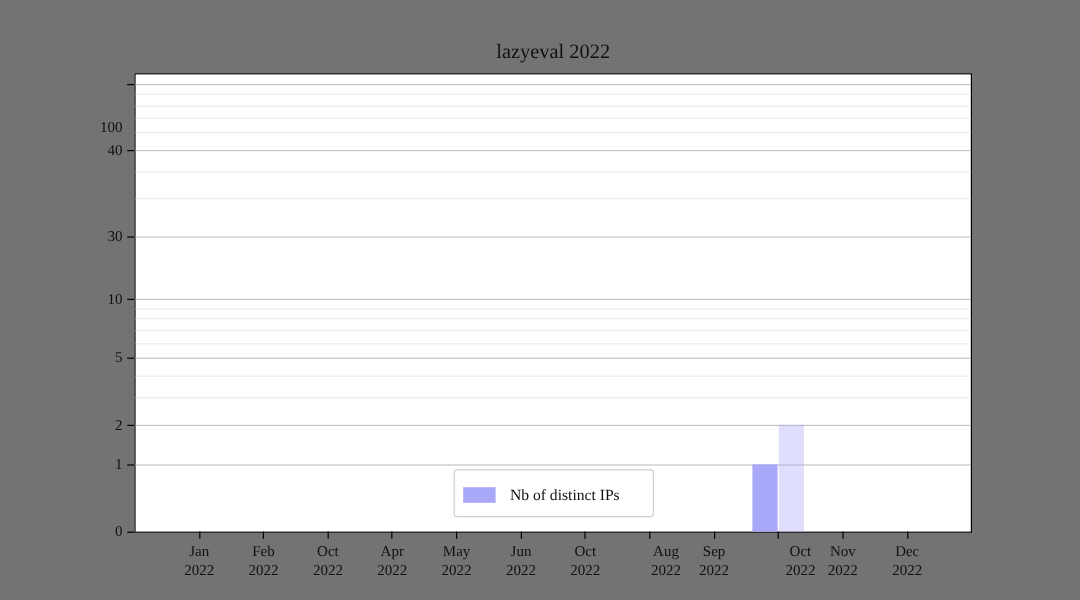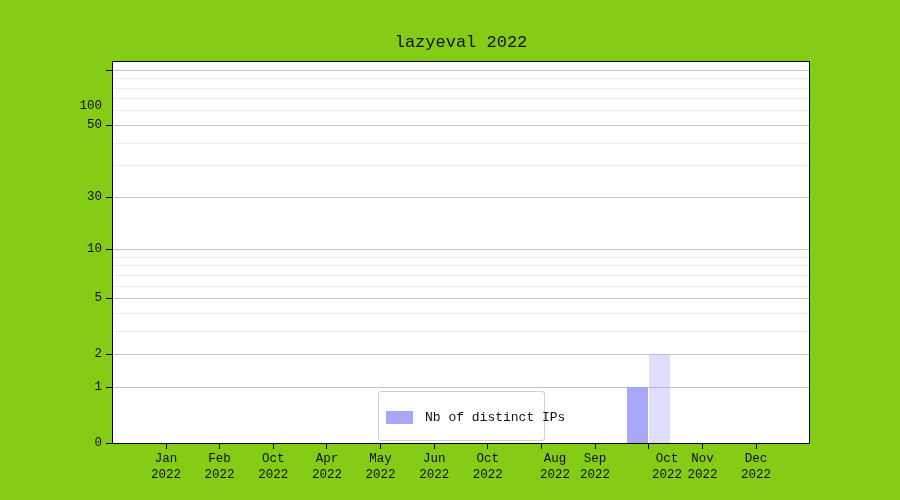--- a/index.html
+++ b/index.html
@@ -1,18 +1,18 @@
 <!DOCTYPE html>
 <html><head>
 <meta charset="utf-8">
 <style>
   html,body{margin:0;padding:0;background:#fff;}
   #canvas{
-    position:relative;width:900px;height:500px;background:#84cc16;
-    font-family:Liberation Mono, monospace;color:#111;
+    position:relative;width:900px;height:500px;background:#737373;
+    font-family:Liberation Serif, serif;color:#111;
     overflow:hidden;
   }
   #chart-title{
     position:absolute;left:112px;top:33px;width:698px;text-align:center;
     font-size:17px;color:#111;
   }
   #plot-area{
     position:absolute;left:112px;top:61px;width:698px;height:383px;
     border:1px solid #000;box-sizing:border-box;background:#fff;
   }
@@ -24,23 +24,23 @@
   .ytick-label{
     position:absolute;left:40px;width:62px;text-align:right;
     font-size:12.5px;line-height:16px;color:#111;
   }
   .xtick{position:absolute;width:1px;height:6px;top:381px;background:#000;z-index:3;}
   .xtick-label{
     position:absolute;width:64px;top:452px;text-align:center;
     font-size:12.5px;line-height:15.5px;color:#111;
   }
   #legend{
-    position:absolute;left:378px;top:391px;width:167px;height:50px;
+    position:absolute;left:378px;top:391px;width:167px;height:40px;
     background:#ffffff;border:1px solid #cfcfcf;border-radius:3px;
-    box-sizing:border-box;z-index:5;padding:17px 7px 4px 7px;
+    box-sizing:border-box;z-index:5;padding:12px 7px 4px 7px;
     display:flex;flex-direction:column;justify-content:space-between;
   }
   .legend-row{display:flex;align-items:center;height:17px;}
   .legend-swatch{width:27px;height:13px;margin-right:12px;flex:0 0 auto;}
   .legend-label{font-size:13px;white-space:nowrap;color:#111;}
 </style>
 </head>
 <body>
 
 <div id="canvas">
@@ -94,21 +94,21 @@
     <div class="ytick-label" style="top: 378.9px;">1</div>
     <div class="ytick" style="top: 354.1px;"></div>
     <div class="ytick-label" style="top: 346.1px;">2</div>
     <div class="ytick" style="top: 298px;"></div>
     <div class="ytick-label" style="top: 290px;">5</div>
     <div class="ytick" style="top: 249px;"></div>
     <div class="ytick-label" style="top: 241px;">10</div>
     <div class="ytick" style="top: 196.7px;"></div>
     <div class="ytick-label" style="top: 188.7px;">30</div>
     <div class="ytick" style="top: 124.9px;"></div>
-    <div class="ytick-label" style="top: 116.9px;">50</div>
+    <div class="ytick-label" style="top: 116.9px;">40</div>
     <div class="ytick" style="top: 69.6px;"></div>
     <div class="ytick-label" style="top: 61.6px; margin-top: 36px;">100</div>
     <div class="xtick-label" style="left: 134px;">
       <div>Jan</div>
       <div>2022</div>
     </div>
     <div class="xtick-label" style="left: 187.6px;">
       <div>Feb</div>
       <div>2022</div>
     </div>

